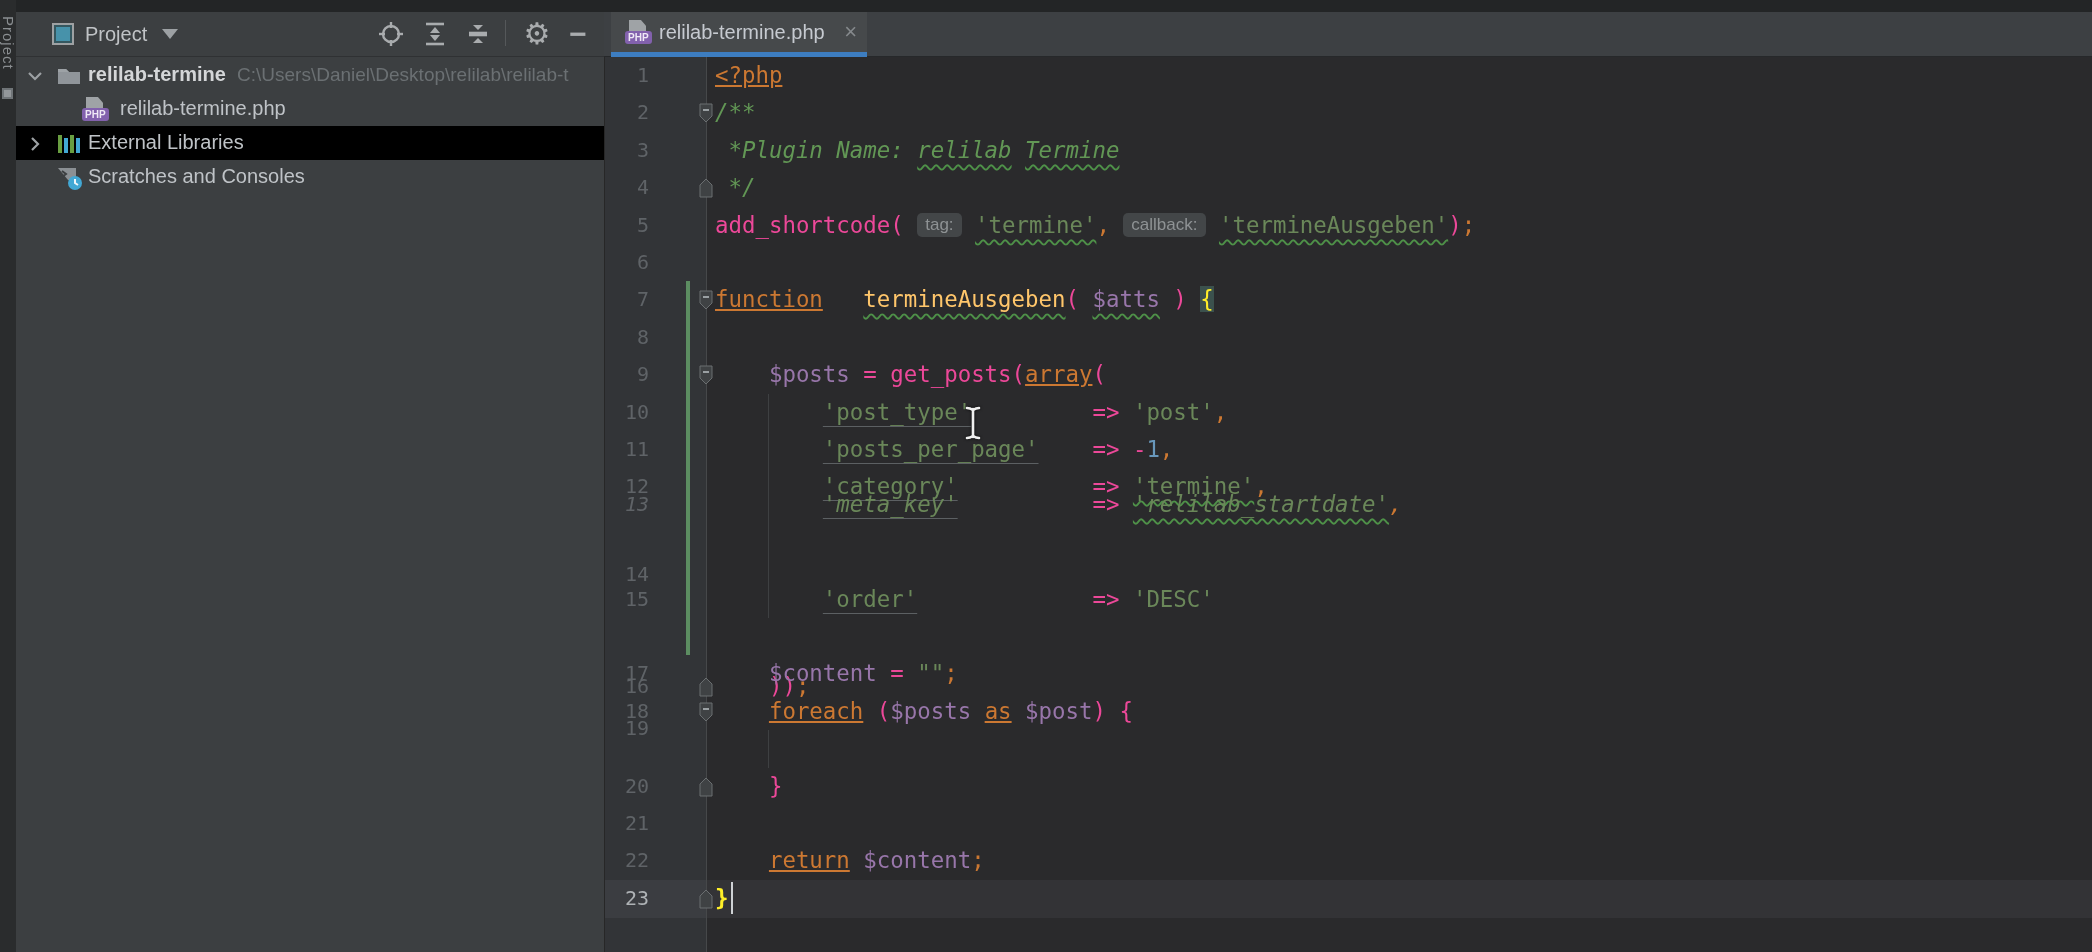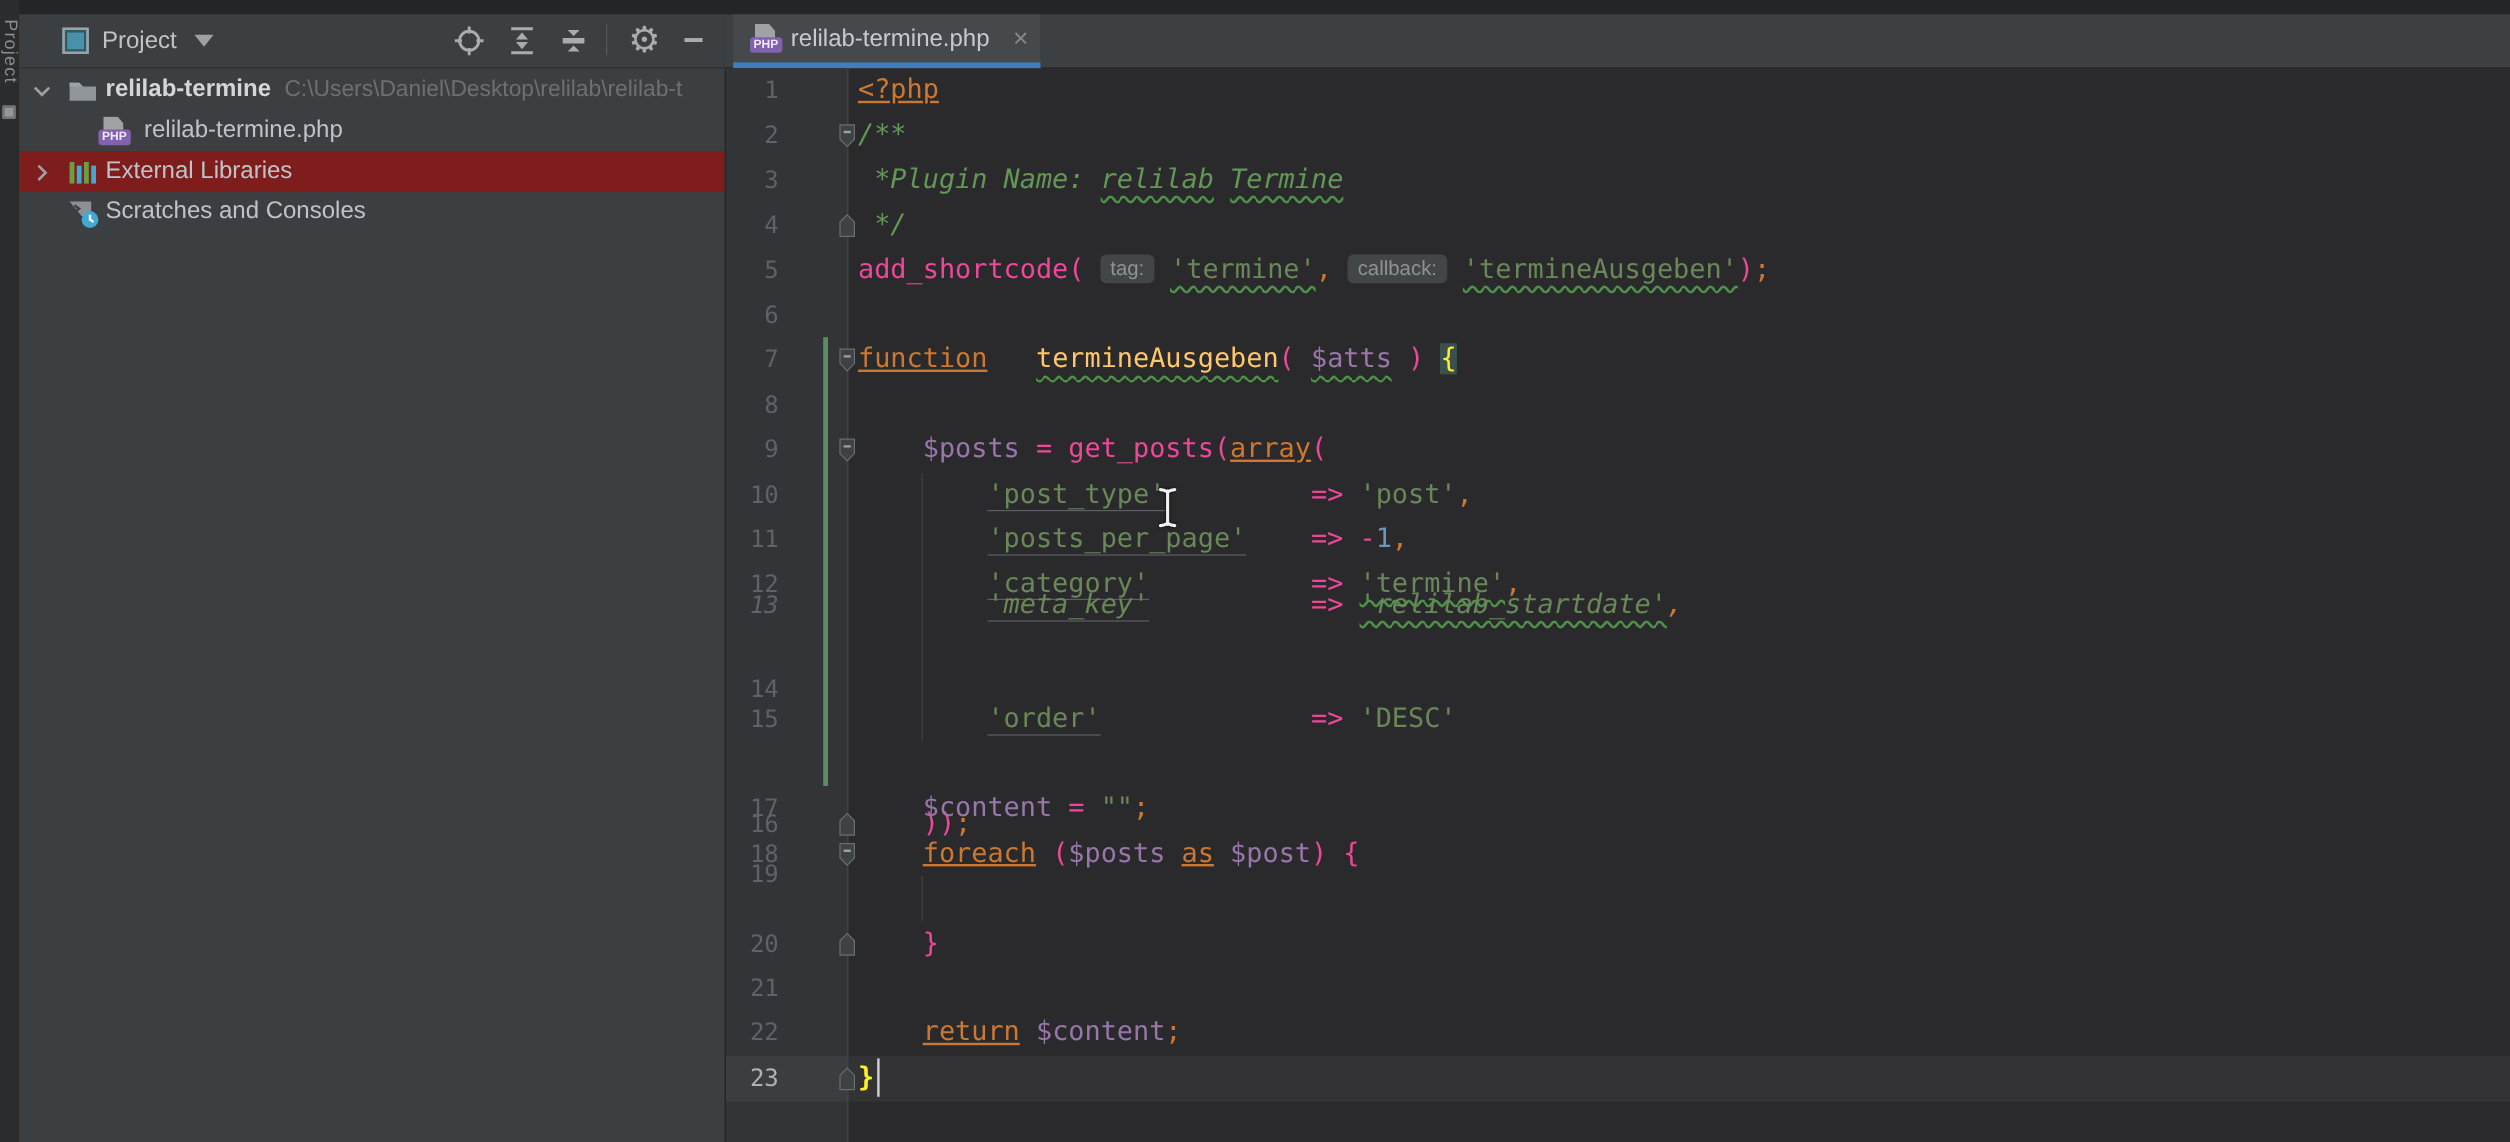--- a/index.html
+++ b/index.html
@@ -26,21 +26,21 @@
   #panel-title { position:absolute; left:69px; top:11px; font-size:20px; color:#c0c3c6; }
   .dd-arrow { position:absolute; left:146px; top:17px; width:0; height:0;
     border-left:8px solid transparent; border-right:8px solid transparent; border-top:10px solid #9da1a4; }
   .hicon { position:absolute; top:8px; width:28px; height:28px; display:flex;
     align-items:center; justify-content:center; color:#a9acae; }
   .hsep { position:absolute; top:8px; width:1px; height:26px; background:#55585a; }
   .gear-glyph { font-size:30px; line-height:28px; font-family:"DejaVu Sans", sans-serif; }
   .minus-glyph { font-size:30px; line-height:26px; font-weight:bold; }
 
   .tree-row { position:absolute; left:0; width:588px; height:34px; }
-  .tree-row.selected { background:#7f1d1d; }
+  .tree-row.selected { background:#000000; }
   .tree-label { position:absolute; top:5px; font-size:20px; color:#bfc3c7; white-space:nowrap; }
   .tree-label.bold { font-weight:bold; color:#d4d6d8; }
   .tree-path { position:absolute; top:6px; font-size:19px; color:#6b7073; white-space:nowrap; }
   .chev { position:absolute; top:9px; }
   .ticon { position:absolute; top:5px; }
 
   .phpicon { position:relative; display:inline-block; width:26px; height:26px; }
   .phpicon .page { position:absolute; left:4px; top:0; width:17px; height:13px; background:#9fa3a6;
     clip-path:polygon(0 0, 70% 0, 100% 45%, 100% 100%, 0 100%); }
   .phpicon .badge { position:absolute; left:0; top:11px; background:#8261ad; color:#efe9f6;

